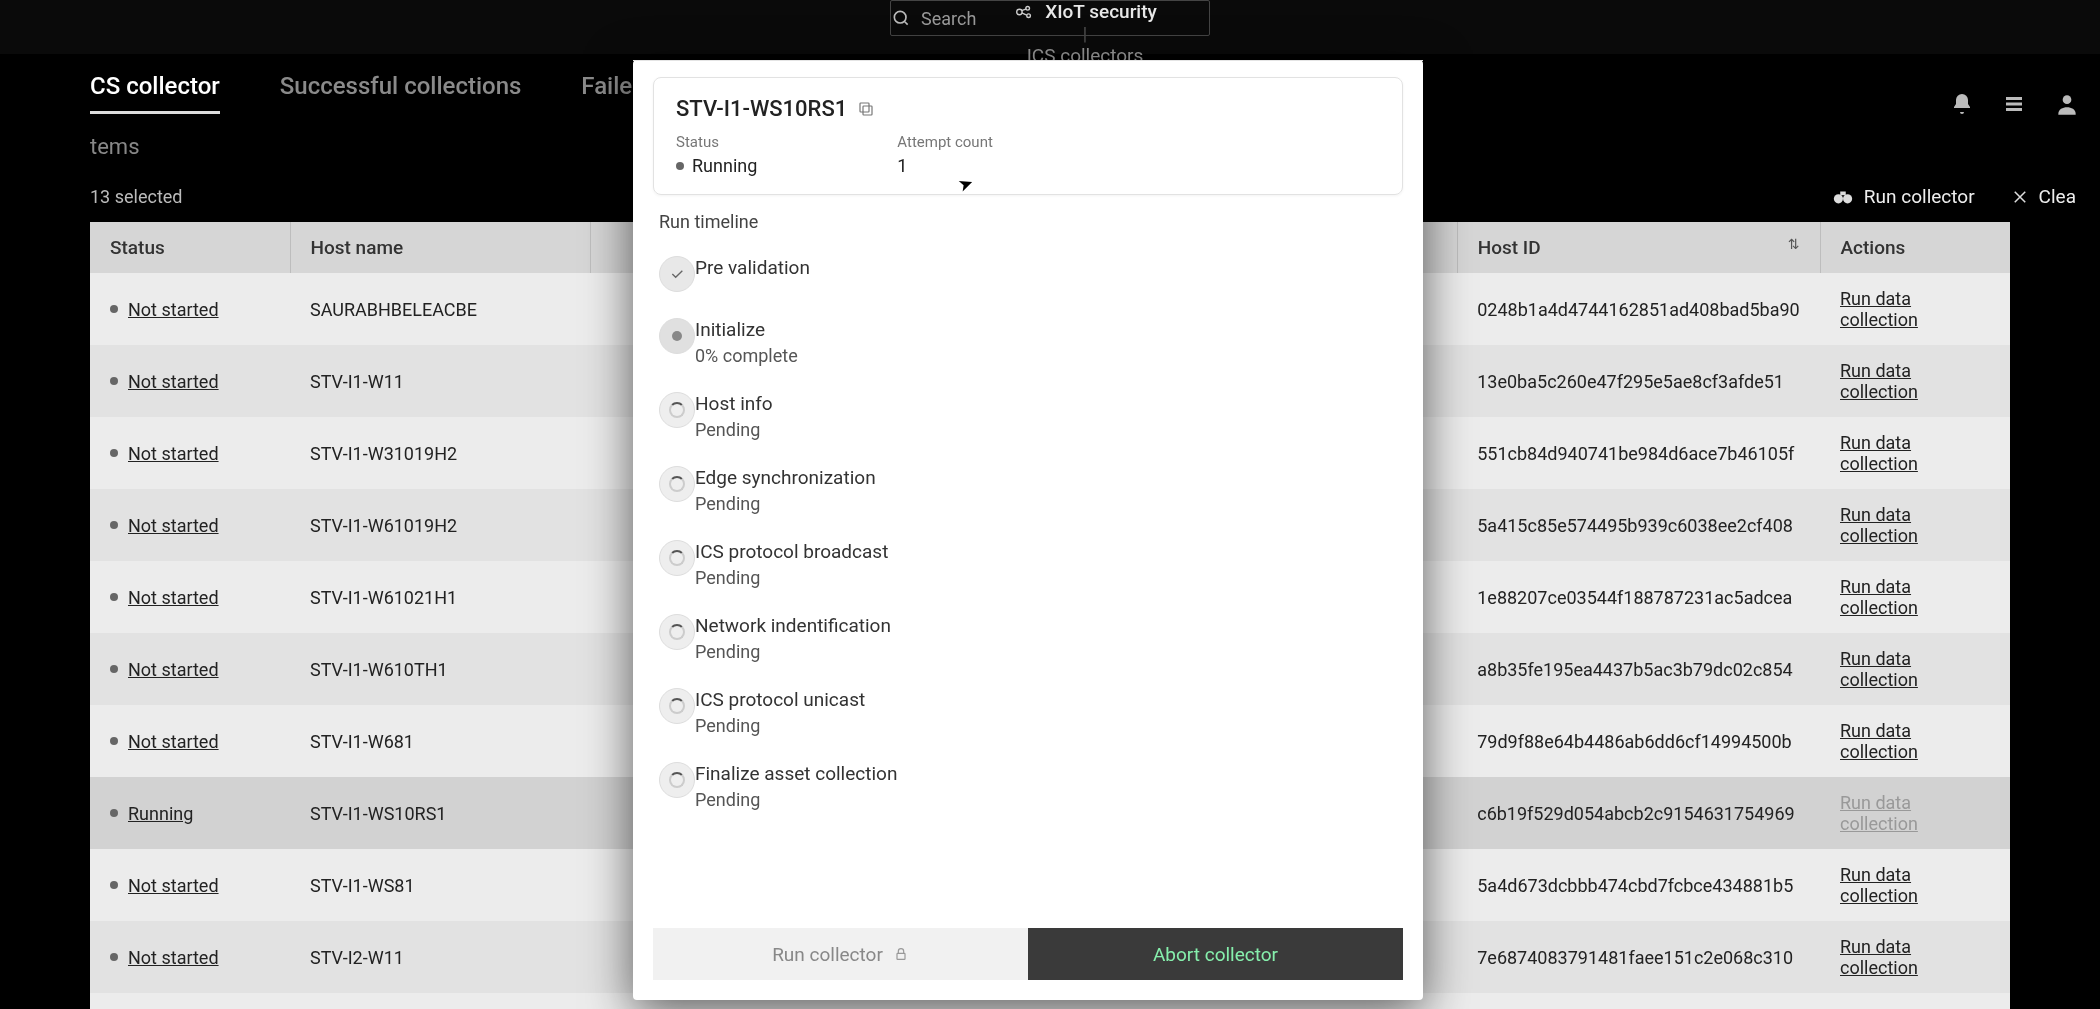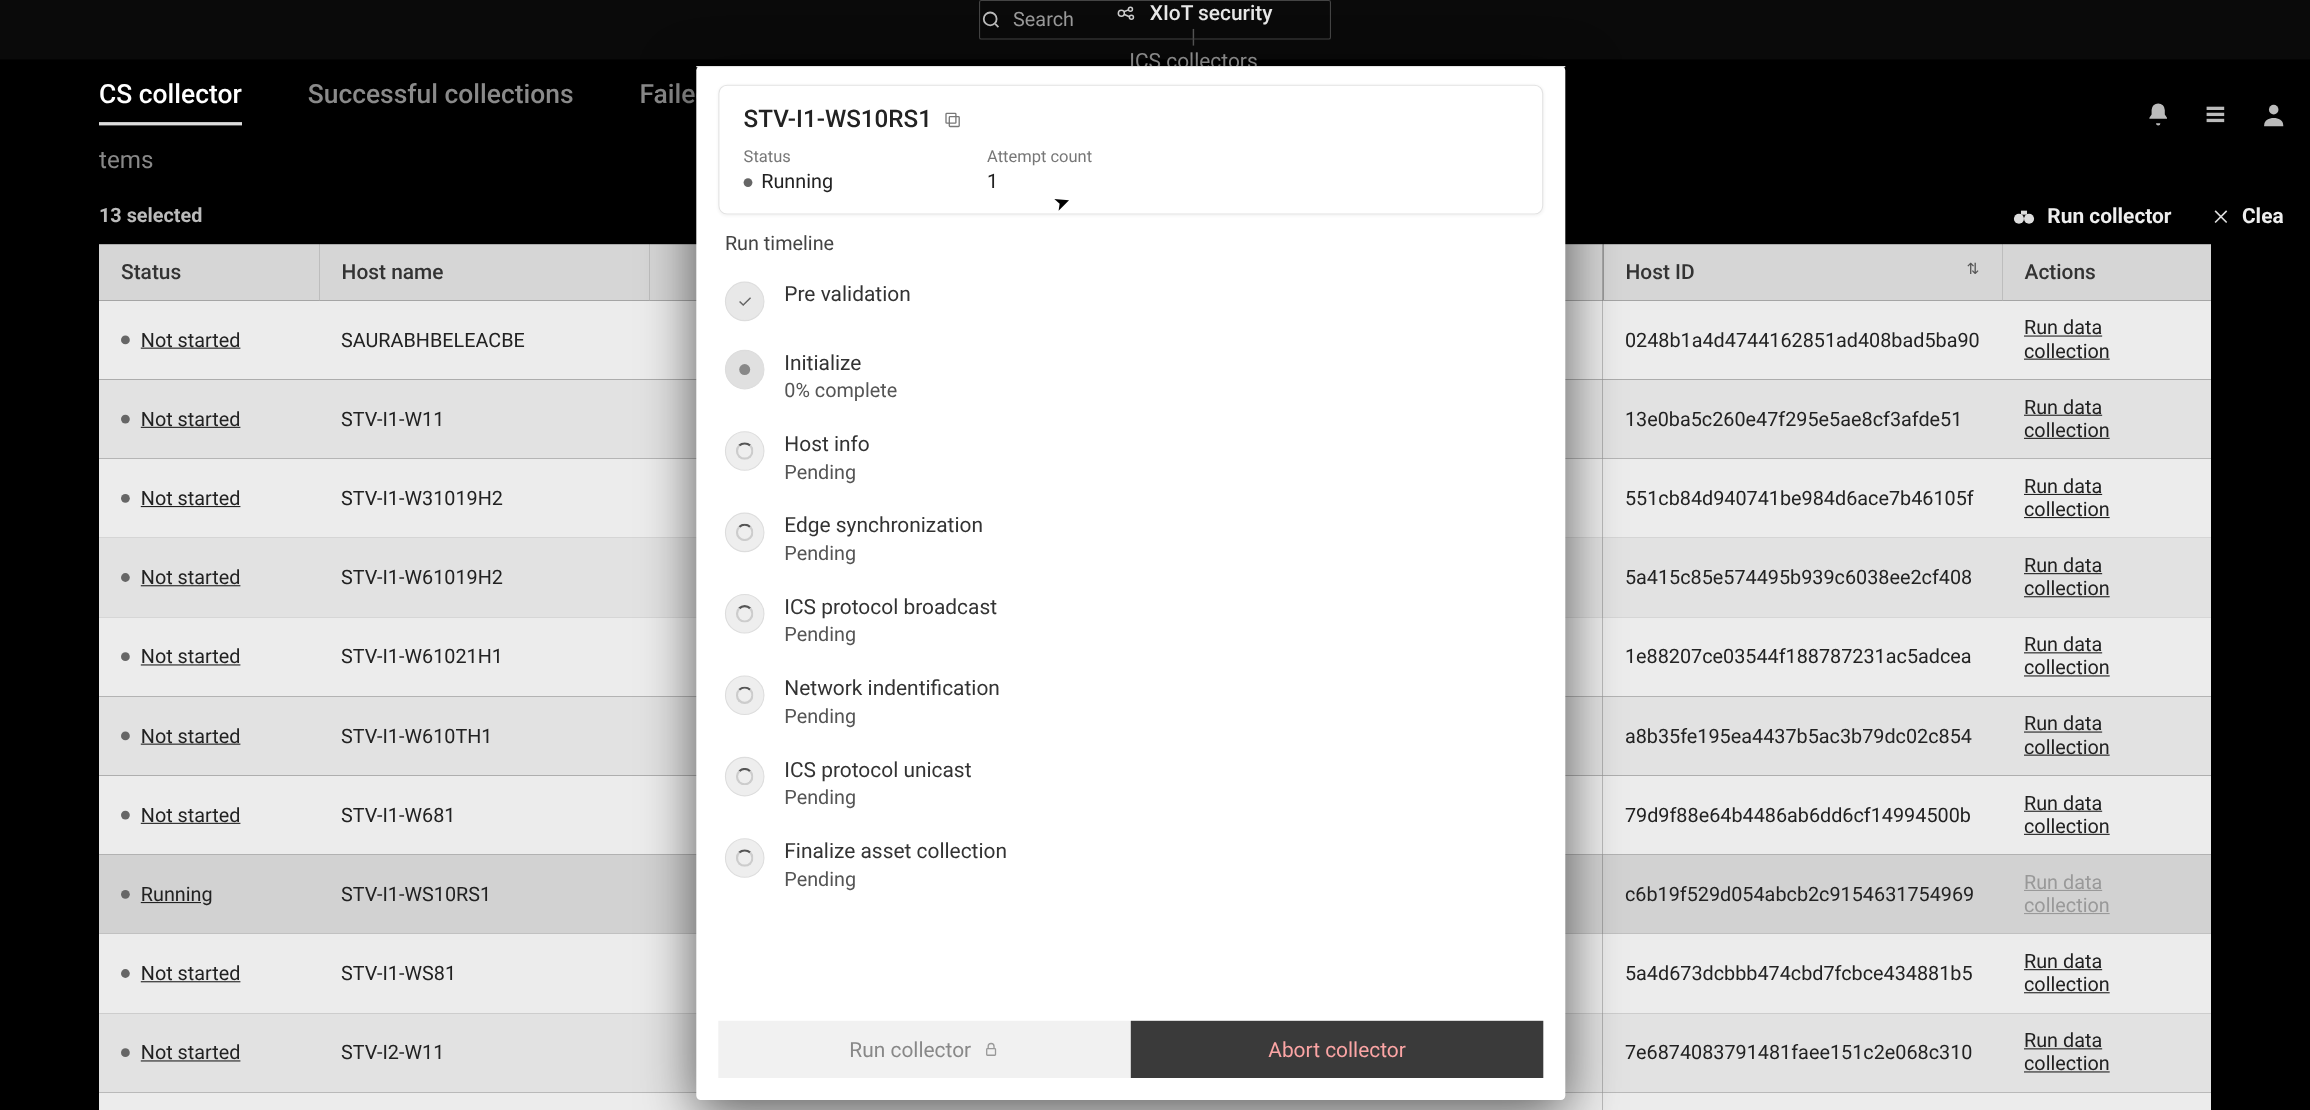--- a/index.html
+++ b/index.html
@@ -17,21 +17,21 @@
   .topbar-actions svg, .topbar-actions .ic { color: #bbb; }
 
   
   .tabs { padding: 18px 24px 0 90px; display: flex; gap: 60px; }
   .tab { color: #8a8a8a; font-size: 24px; font-weight: 500; padding-bottom: 14px; position: relative; }
   .tab.active { color: #fff; }
   .tab.active::after { content: ""; position: absolute; left: 0; right: 0; bottom: 0; height: 3px; background: #ddd; }
   
   .subhead { padding: 20px 24px 0 90px; color: #888; font-size: 22px; }
   
-  .toolbar-row { padding: 26px 24px 14px 90px; display: flex; align-items: center; font-weight: bold; }
+  .toolbar-row { padding: 26px 24px 14px 90px; display: flex; align-items: center; }
   .selected-count { color: #bbb; font-size: 18px; }
   .toolbar-actions { margin-left: auto; display: flex; gap: 36px; align-items: center; }
   .run-btn, .clear-btn { display: flex; align-items: center; gap: 10px; color: #eee; font-size: 19px; }
 
   
   .table { margin: 0 90px; width: calc(100% - 180px); border-collapse: collapse; }
   .table th { background: #d6d6d6; color: #333; text-align: left; font-weight: 500; font-size: 19px; padding: 14px 20px; border-right: 1px solid #bdbdbd; position:relative;}
   .table th:last-child { border-right: none; }
   .col-status { width: 200px; }
   .col-host { width: 300px; }
@@ -55,31 +55,31 @@
   
   .hostcard { margin: 16px 20px 10px; border: 1px solid #e2e2e2; border-radius: 8px; padding: 18px 22px; box-shadow: 0 1px 3px rgba(0,0,0,.05);}
   .hostcard-title { font-size: 22px; font-weight: 500; display:flex; align-items:center; gap:10px;}
   .hostcard-grid { display: flex; gap: 140px; margin-top: 12px; }
   .hc-label { color: #777; font-size: 15px; }
   .hc-value { font-size: 18px; margin-top: 4px; display:flex; align-items:center; gap:8px;}
   .hc-dot{width:8px;height:8px;border-radius:50%;background:#666;}
   
   .timeline-title { padding: 6px 26px 10px; font-size: 18px; color: #444; }
   .timeline { padding: 4px 26px; flex:1; overflow:auto;}
-  .step { display: flex; align-items: flex-start; gap: 18px; padding: 10px 0 16px; }
+  .step { display: flex; align-items: flex-start; padding: 10px 0 16px; }
   .step-icon { width: 36px; height: 36px; border-radius: 50%; background: #eee; border:1px solid #ddd; display:flex; align-items:center; justify-content:center; flex-shrink:0;}
   .step-icon.done{background:#e8e8e8;}
   .step-icon.progress{background:#e0e0e0;}
   .step-name { font-size: 19px; color: #333; }
   .step-sub { font-size: 18px; color: #555; margin-top: 4px; }
   
   .modal-footer { display: flex; padding: 0 20px 20px; gap: 0; }
   .footer-btn { flex: 1; height: 52px; font-size: 19px; display:flex; align-items:center; justify-content:center; gap:10px; border:none; cursor:pointer;}
   .footer-btn.secondary { background: #f1f1f1; color: #888; }
-  .footer-btn.primary { background: #3a3a3a; color: #fca5a5; }
+  .footer-btn.primary { background: #3a3a3a; color: #86efac; }
 
   .spinner { width: 18px; height: 18px; border: 2px solid #ccc; border-top-color: #555; border-radius: 50%; animation: spin 1s linear infinite; }
   @keyframes spin { to { transform: rotate(360deg);} }
   .spinner-sm{width:20px;height:20px;}
   .cursor-arrow{position:absolute; left:958px; top:173px; font-size:18px; color:#000; transform:rotate(-20deg);}
 </style>
 </head>
 <body>
 
 <div class="topbar">

